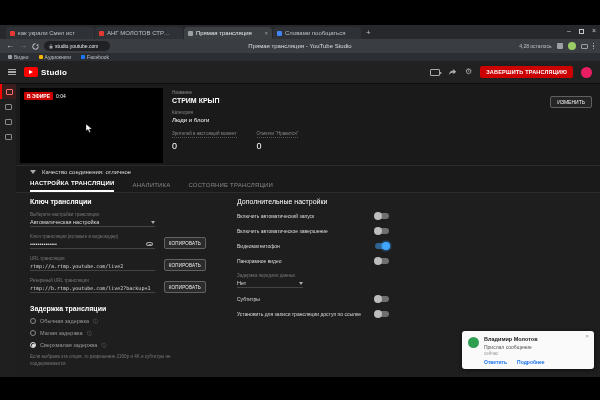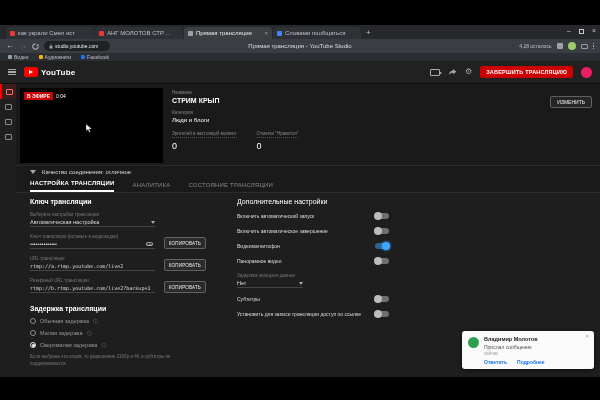--- a/index.html
+++ b/index.html
@@ -206,21 +206,21 @@
       </div>
 
     <div class="sheader">
       <div class="burger">
           <i></i>
           <i></i>
           <i></i>
         </div>
       <div class="ytlogo">
         <div class="ytplay"></div>
-        <span class="ytword">YouTube</span>
+        <span class="ytword">Studio</span>
       </div>
       <div class="hspace"></div>
       <div class="cam"></div>
       <svg width="9" height="8" viewBox="0 0 12 10">
           <path d="M1 9 C2 4 5 3 7 3 V1 l4 3.5 L7 8 V6 C5 6 2.5 6.5 1 9z" fill="#aaa"></path>
         </svg>
       <span class="hicon">⚙</span>
       <div class="endbtn">ЗАВЕРШИТЬ ТРАНСЛЯЦИЮ</div>
       <div class="avatar"></div>
     </div>

